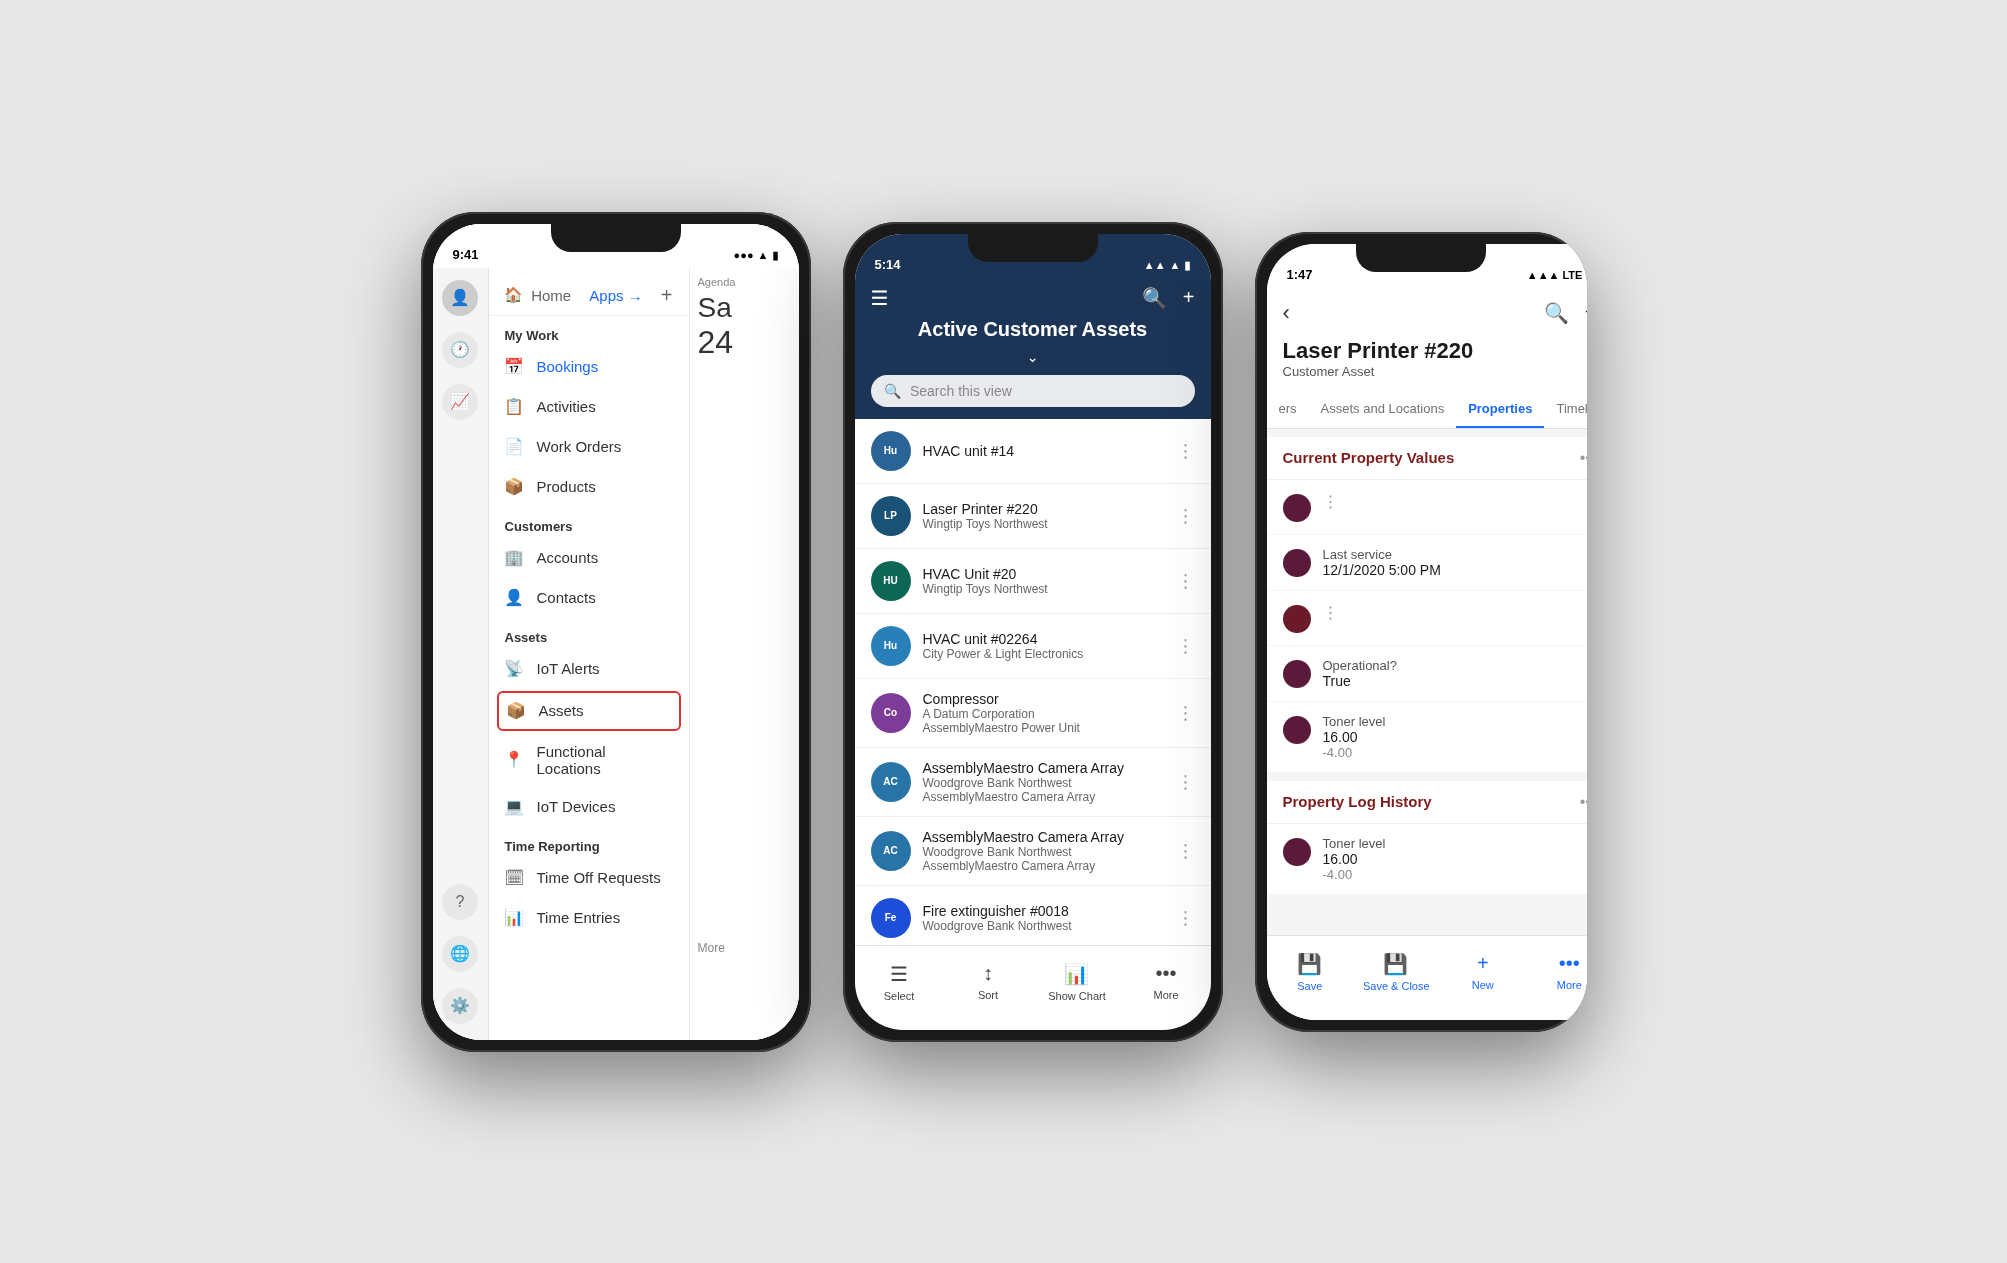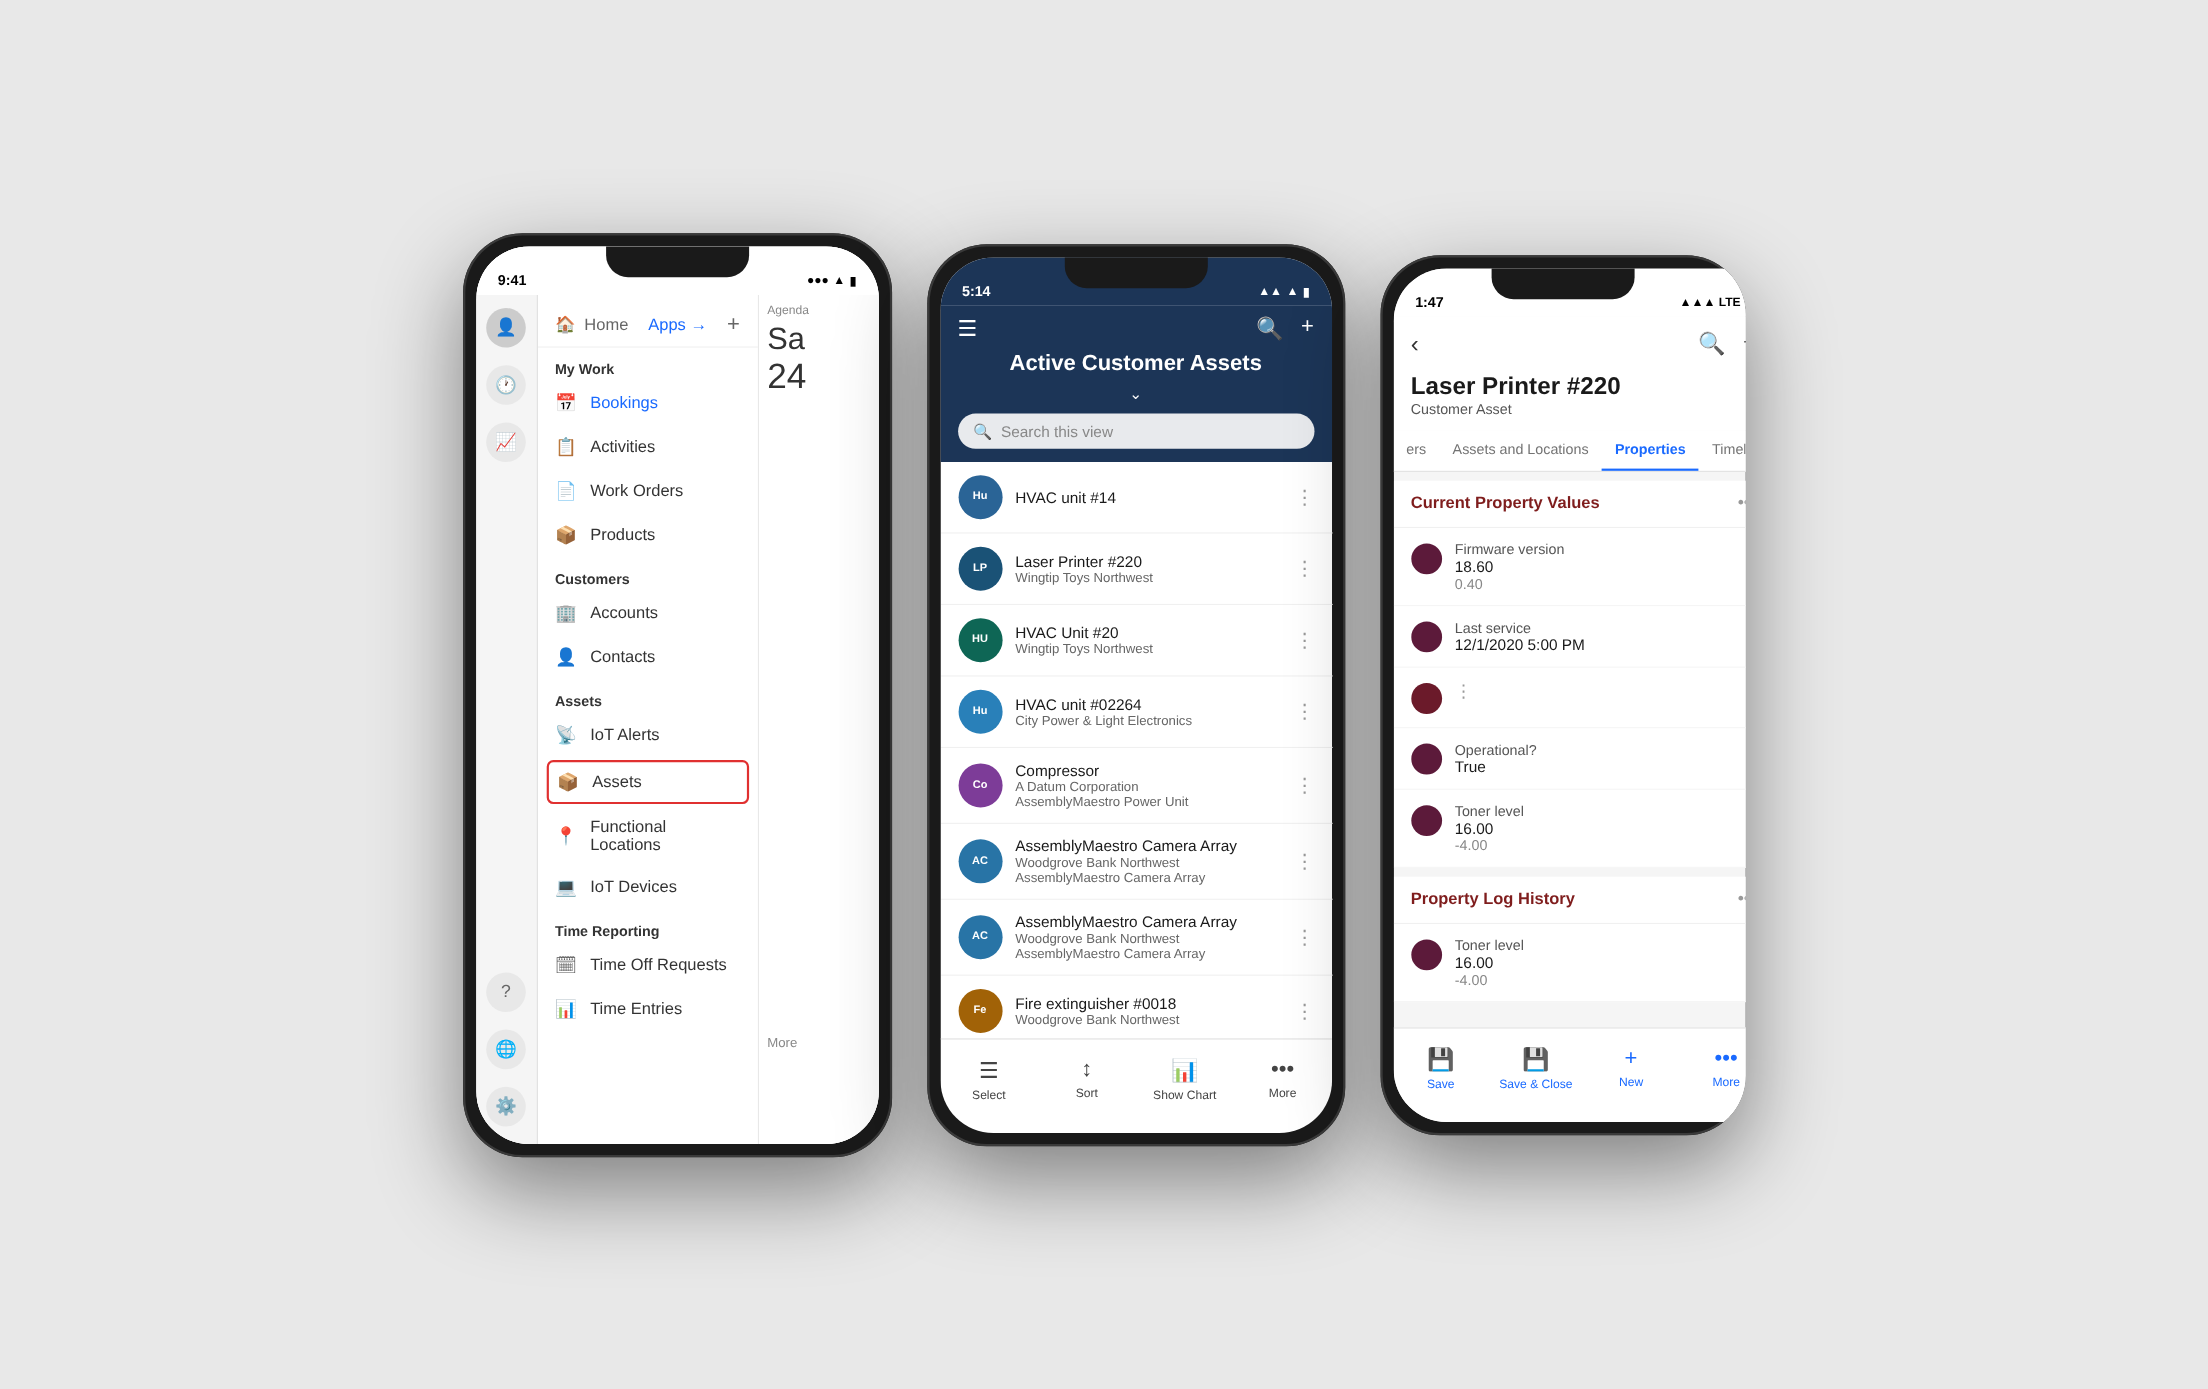--- a/index.html
+++ b/index.html
@@ -544,21 +544,21 @@
             <div class="asset-avatar" style="background:#2874a6">AC</div>
             <div class="asset-info">
               <div class="asset-name">AssemblyMaestro Camera Array</div>
               <div class="asset-sub">Woodgrove Bank Northwest</div>
               <div class="asset-sub">AssemblyMaestro Camera Array</div>
             </div>
             <span class="asset-more">⋮</span>
           </div>
 
           <div class="asset-item">
-            <div class="asset-avatar" style="background:#a16207">Fe</div>
+            <div class="asset-avatar" style="background:#1d4ed8">Fe</div>
             <div class="asset-info">
               <div class="asset-name">Fire extinguisher #0018</div>
               <div class="asset-sub">Woodgrove Bank Northwest</div>
             </div>
             <span class="asset-more">⋮</span>
           </div>
 
         </div>
 
         <div class="p2-toolbar">
@@ -620,25 +620,20 @@
         <div class="p3-content">
 
           <div class="prop-section">
             <div class="prop-section-header">
               <span class="prop-section-title">Current Property Values</span>
               <span class="prop-more">•••</span>
             </div>
 
             <div class="prop-item">
               <div class="prop-dot" style="background:#5c1a3a"></div>
-              <div class="prop-text">
-                <div class="prop-label">Firmware version</div>
-                <div class="prop-value">18.60</div>
-                <div class="prop-value2">0.40</div>
-              </div>
               <span class="prop-menu">⋮</span>
             </div>
 
             <div class="prop-item">
               <div class="prop-dot" style="background:#5c1a3a"></div>
               <div class="prop-text">
                 <div class="prop-label">Last service</div>
                 <div class="prop-value">12/1/2020 5:00 PM</div>
               </div>
               <span class="prop-menu">⋮</span>

